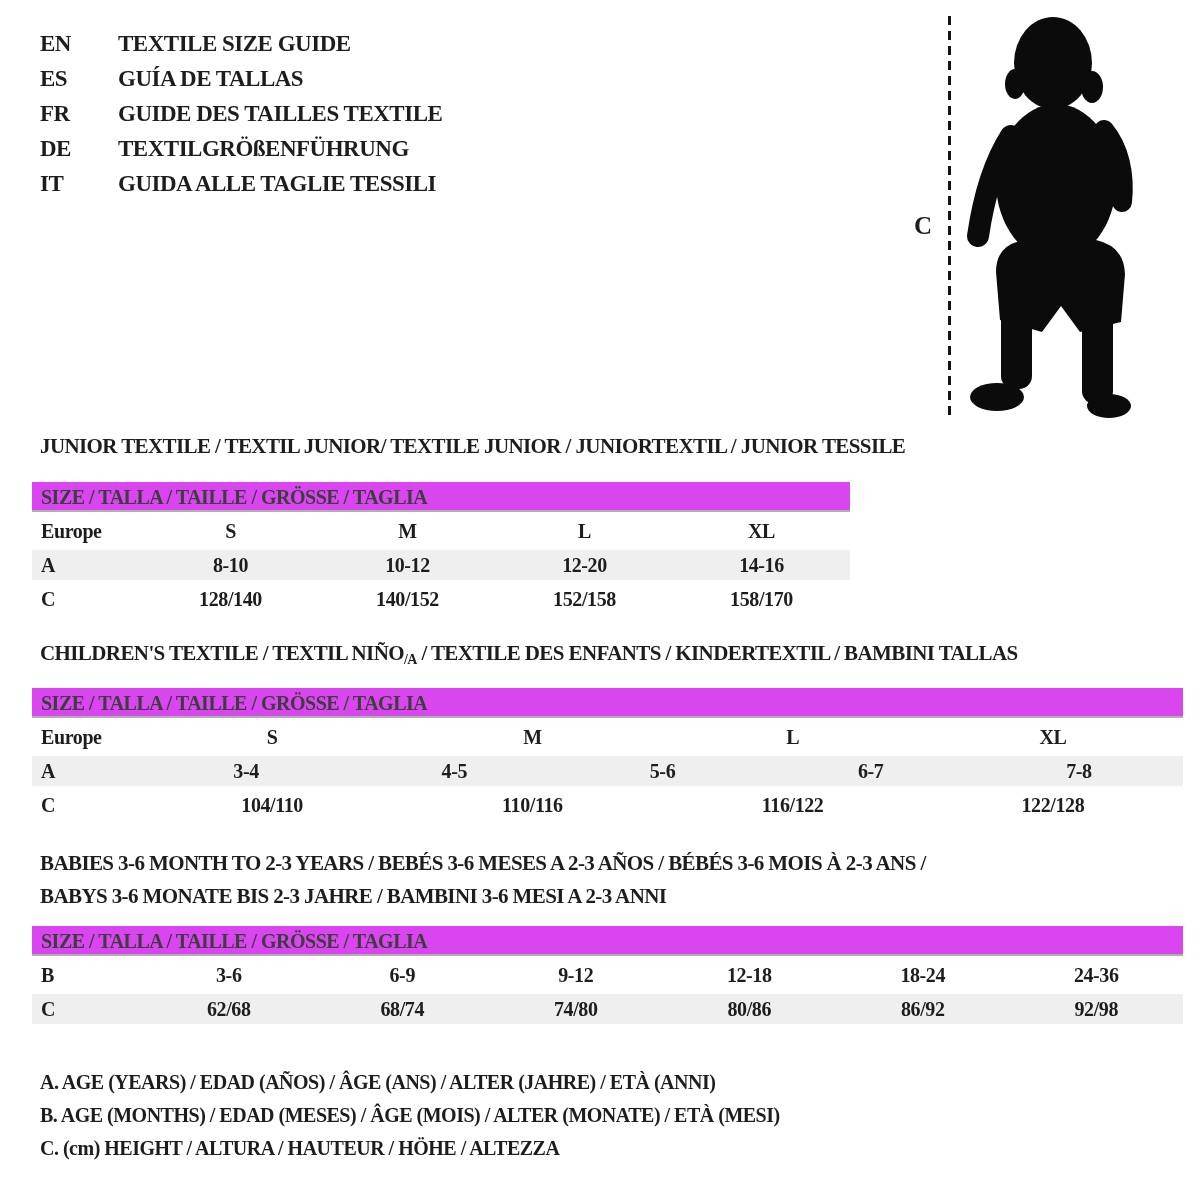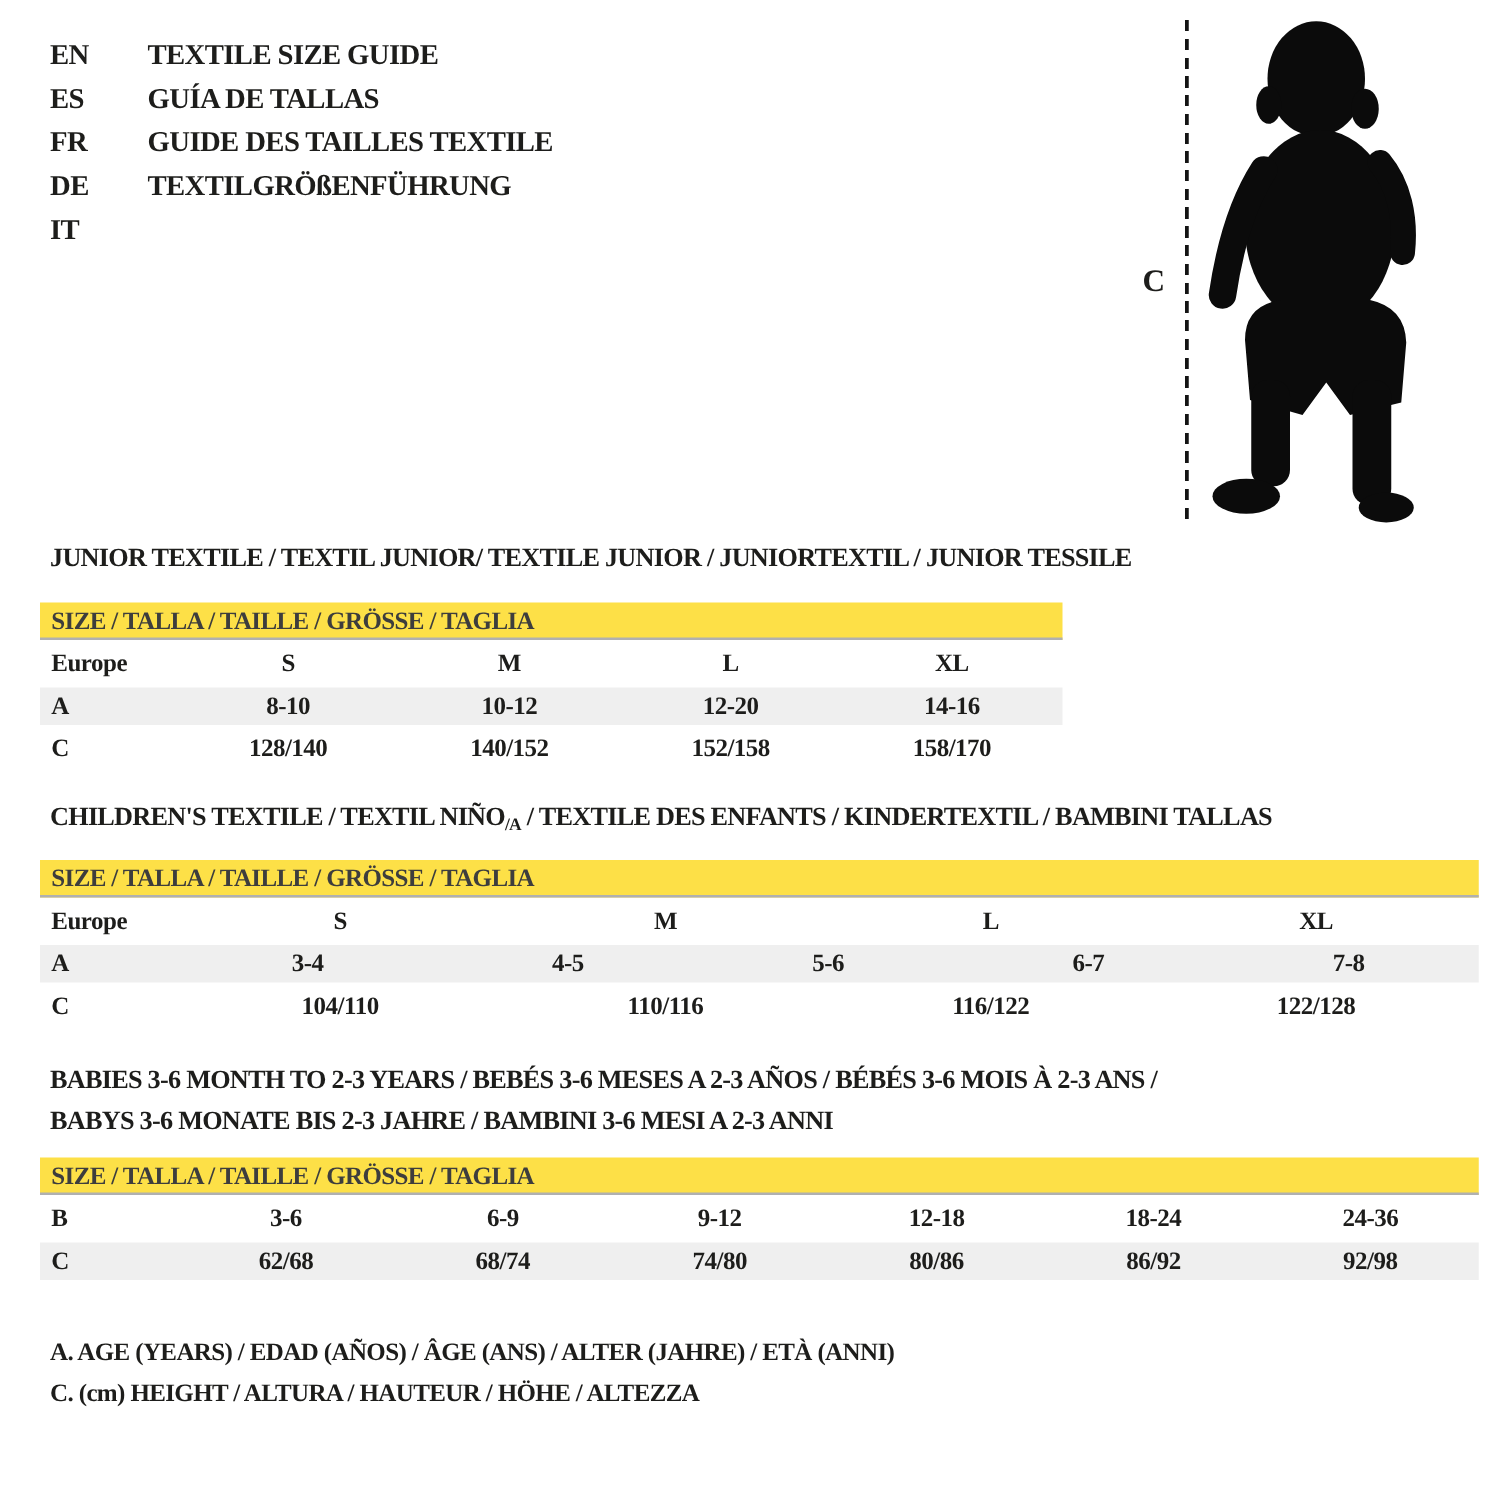--- a/index.html
+++ b/index.html
@@ -28,21 +28,21 @@
   }
   .baby-figure { position: absolute; left: 963px; top: 14px; }
 
   
   .sec-title { position: absolute; left: 40px; font-size: 21px; font-weight: bold; letter-spacing: -0.6px; white-space: nowrap; }
   .sub { font-size: 14px; vertical-align: -4px; font-weight: bold; }
 
   
   .tbl { position: absolute; left: 32px; }
   .tbl-head {
-    background: #fde047;
+    background: #d946ef;
     height: 30px; line-height: 30px;
     padding-left: 9px;
     font-size: 20px; font-weight: bold; letter-spacing: -0.5px;
     color: #3d3d3d;
     border-bottom: 2px solid #b0b0b0;
   }
   .tbl-row { display: flex; height: 30px; line-height: 30px; margin-top: 4px; font-size: 20px; font-weight: bold; letter-spacing: -0.4px; }
   .tbl-row.shaded { background: #efefef; }
   .cell-label { width: 110px; padding-left: 9px; flex: none; }
   .cell { flex: 1 1 0; text-align: center; }
@@ -68,20 +68,21 @@
     <div class="lang-row">
       <span class="lang-code">FR</span>
       <span class="lang-label">GUIDE DES TAILLES TEXTILE</span>
     </div>
     <div class="lang-row">
       <span class="lang-code">DE</span>
       <span class="lang-label">TEXTILGRÖßENFÜHRUNG</span>
     </div>
     <div class="lang-row">
       <span class="lang-code">IT</span>
+      <span class="lang-label">GUIDA ALLE TAGLIE TESSILI</span>
     </div>
   </div>
 
   <span class="measure-label">C</span>
   <div class="dash-line"></div>
   <div class="baby-figure">
     <svg width="180" height="405" viewBox="0 0 180 405" xmlns="http://www.w3.org/2000/svg" aria-hidden="true">
       <g fill="#0b0b0b">
         <ellipse cx="90" cy="49" rx="39" ry="46"></ellipse>
         <ellipse cx="52" cy="70" rx="10" ry="15"></ellipse>
@@ -170,16 +171,17 @@
       <span class="cell">68/74</span>
       <span class="cell">74/80</span>
       <span class="cell">80/86</span>
       <span class="cell">86/92</span>
       <span class="cell">92/98</span>
     </div>
   </div>
 
   <div class="legend">
     <div class="legend-line">A. AGE (YEARS) / EDAD (AÑOS) / ÂGE (ANS) / ALTER (JAHRE) / ETÀ (ANNI)</div>
+    <div class="legend-line">B. AGE (MONTHS) / EDAD (MESES) / ÂGE (MOIS) / ALTER (MONATE) / ETÀ (MESI)</div>
     <div class="legend-line">C. (cm) HEIGHT / ALTURA / HAUTEUR / HÖHE / ALTEZZA</div>
   </div>
 
 </div>
 
 </body></html>

